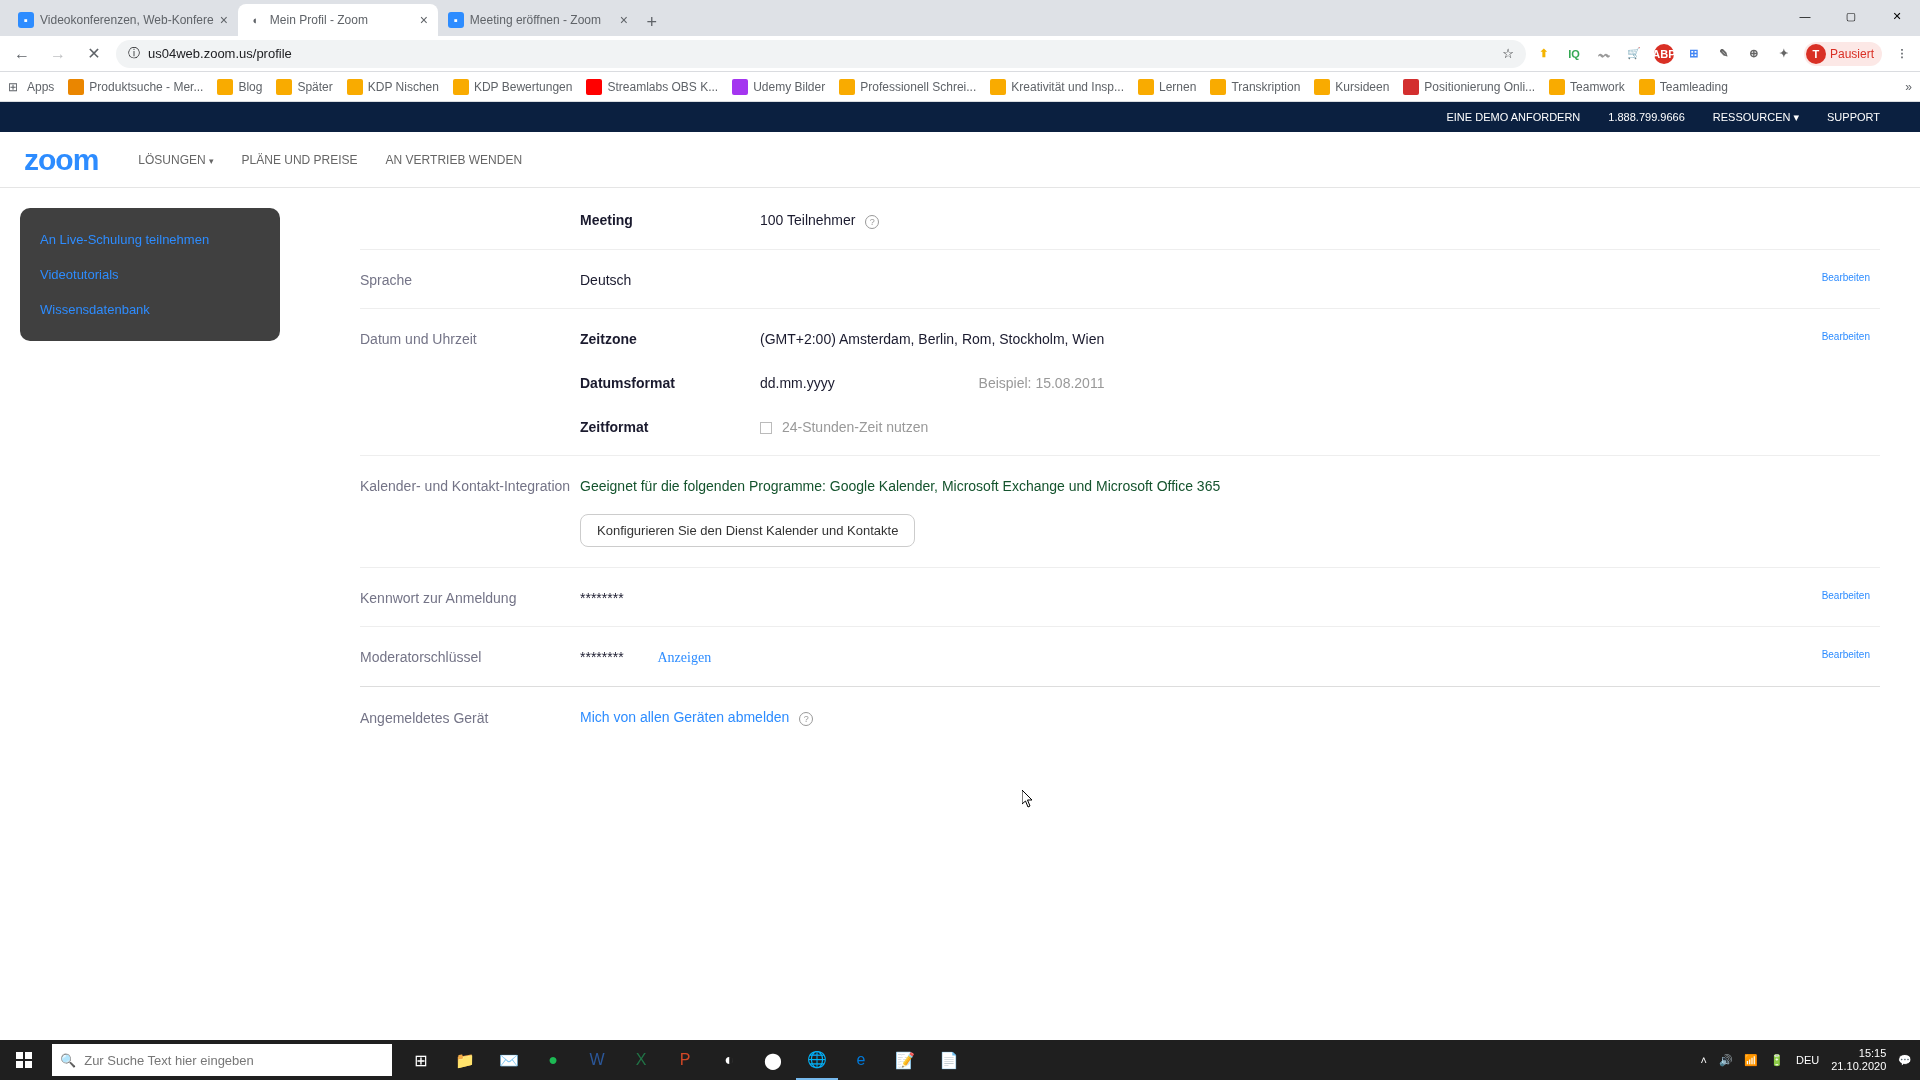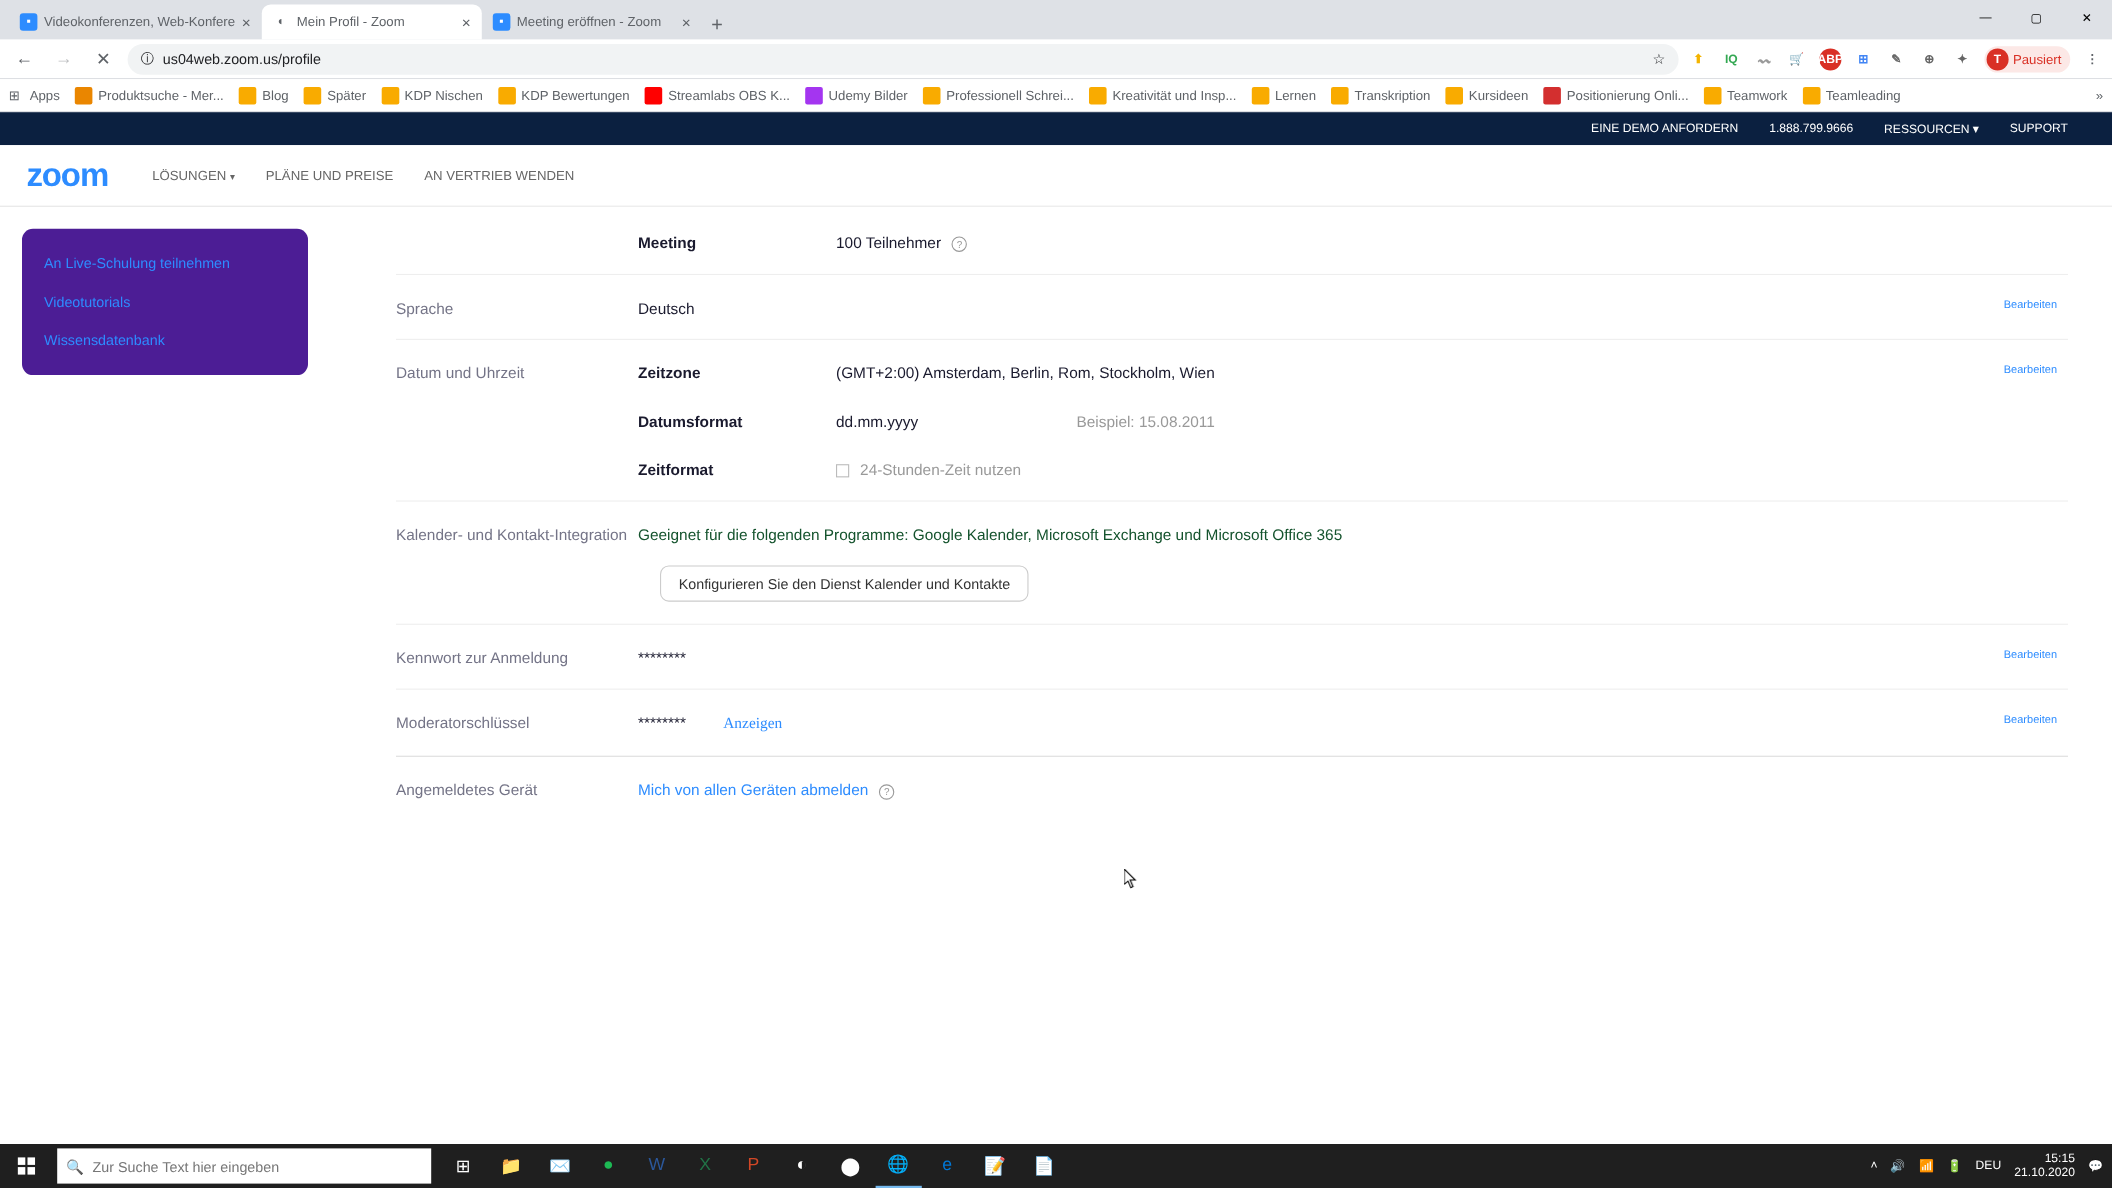--- a/index.html
+++ b/index.html
@@ -36,21 +36,21 @@
 .zoom-logo { color: #2d8cff; font-size: 30px; font-weight: 700; letter-spacing: -1px; margin-right: 40px; }
 .nav-links { display: flex; gap: 28px; font-size: 12px; color: #666; }
 .nav-links span { cursor: pointer; }
 .nav-right { margin-left: auto; display: flex; gap: 26px; font-size: 12px; color: #2d8cff; align-items: center; }
 .nav-right span { cursor: pointer; }
 .avatar { width: 32px; height: 32px; border-radius: 6px; background: #f0c14b; display: flex; align-items: center; justify-content: center; }
 
 
 .page { display: flex; height: calc(1080px - 36px - 36px - 30px - 30px - 56px - 40px); }
 .sidebar { width: 300px; padding: 20px 0 0 20px; }
-.side-card { background: #4c1d95; border-radius: 10px; padding: 14px 20px; width: 260px; }
+.side-card { background: #404040; border-radius: 10px; padding: 14px 20px; width: 260px; }
 .side-card a { display: block; color: #2d8cff; font-size: 13px; padding: 10px 0; text-decoration: none; cursor: pointer; }
 
 .main { flex: 1; background: #fff; padding: 10px 40px 30px 60px; overflow: auto; }
 .row { display: flex; padding: 14px 0; font-size: 13px; position: relative; }
 .row.border-t { border-top: 1px solid #eee; margin-top: 6px; padding-top: 22px; }
 .label-col { width: 220px; color: #747487; font-size: 14px; }
 .sub-col { width: 180px; color: #1a1a2e; font-weight: 600; font-size: 14px; }
 .val-col { color: #1a1a2e; font-size: 14px; flex: 1; }
 .edit-link { position: absolute; right: 10px; color: #2d8cff; font-size: 10px; cursor: pointer; }
 .cfg-btn { display: inline-block; border: 1px solid #ccc; border-radius: 8px; padding: 8px 16px; font-size: 13px; color: #333; cursor: pointer; background: #fff; }
@@ -260,42 +260,42 @@
       <div class="val-col muted">
         <span class="checkbox-off"></span>
         <span>24-Stunden-Zeit nutzen</span>
       </div>
     </div>
 
     <div class="row border-t">
       <div class="label-col">Kalender- und Kontakt-Integration</div>
       <div class="val-col">
         <div class="muted" style="color:#14532d;">Geeignet für die folgenden Programme: Google Kalender, Microsoft Exchange und Microsoft Office 365</div>
-        <div style="margin-top:20px;margin-left:20px;">
+        <div style="margin-top:20px;">
           <span class="cfg-btn">Konfigurieren Sie den Dienst Kalender und Kontakte</span>
         </div>
       </div>
     </div>
 
     <div class="row border-t">
       <div class="label-col">Kennwort zur Anmeldung</div>
       <div class="val-col">********</div>
       <span class="edit-link">Bearbeiten</span>
     </div>
 
     <div class="row border-t">
       <div class="label-col">Moderatorschlüssel</div>
       <div class="val-col">
         <span>********</span>
         <span class="link" style="margin-left:30px;font-family:Liberation Serif, serif;">Anzeigen</span>
       </div>
       <span class="edit-link">Bearbeiten</span>
     </div>
 
-    <div class="row border-t" style="border-top:1px solid #ddd;">
+    <div class="row border-t" style="border-top:1px solid #ddd;align-items:center;">
       <div class="label-col">Angemeldetes Gerät</div>
       <div class="val-col">
         <span class="link">Mich von allen Geräten abmelden</span>
         <span class="help-icon">?</span>
       </div>
     </div>
 
   </div>
 </div>
 

